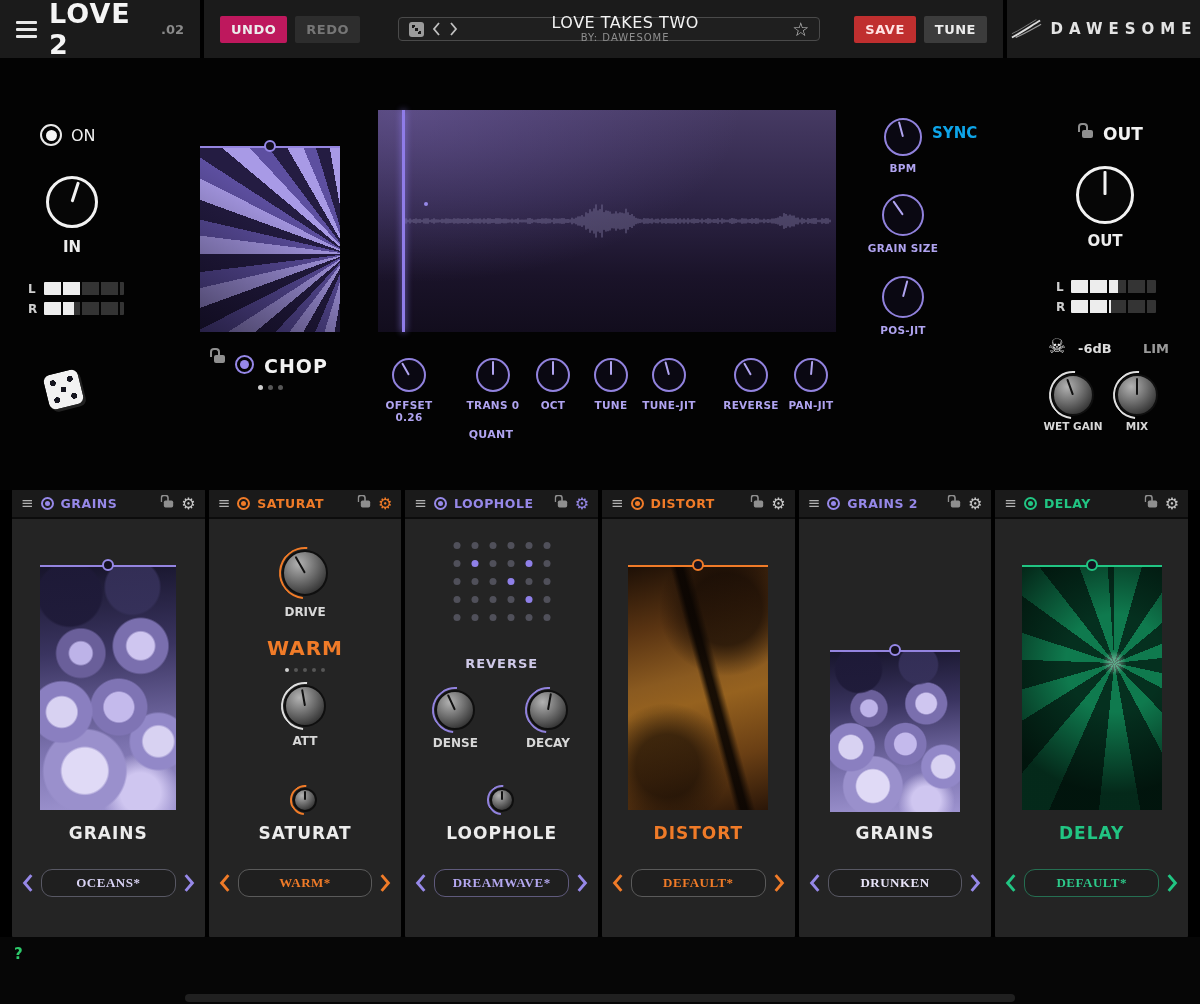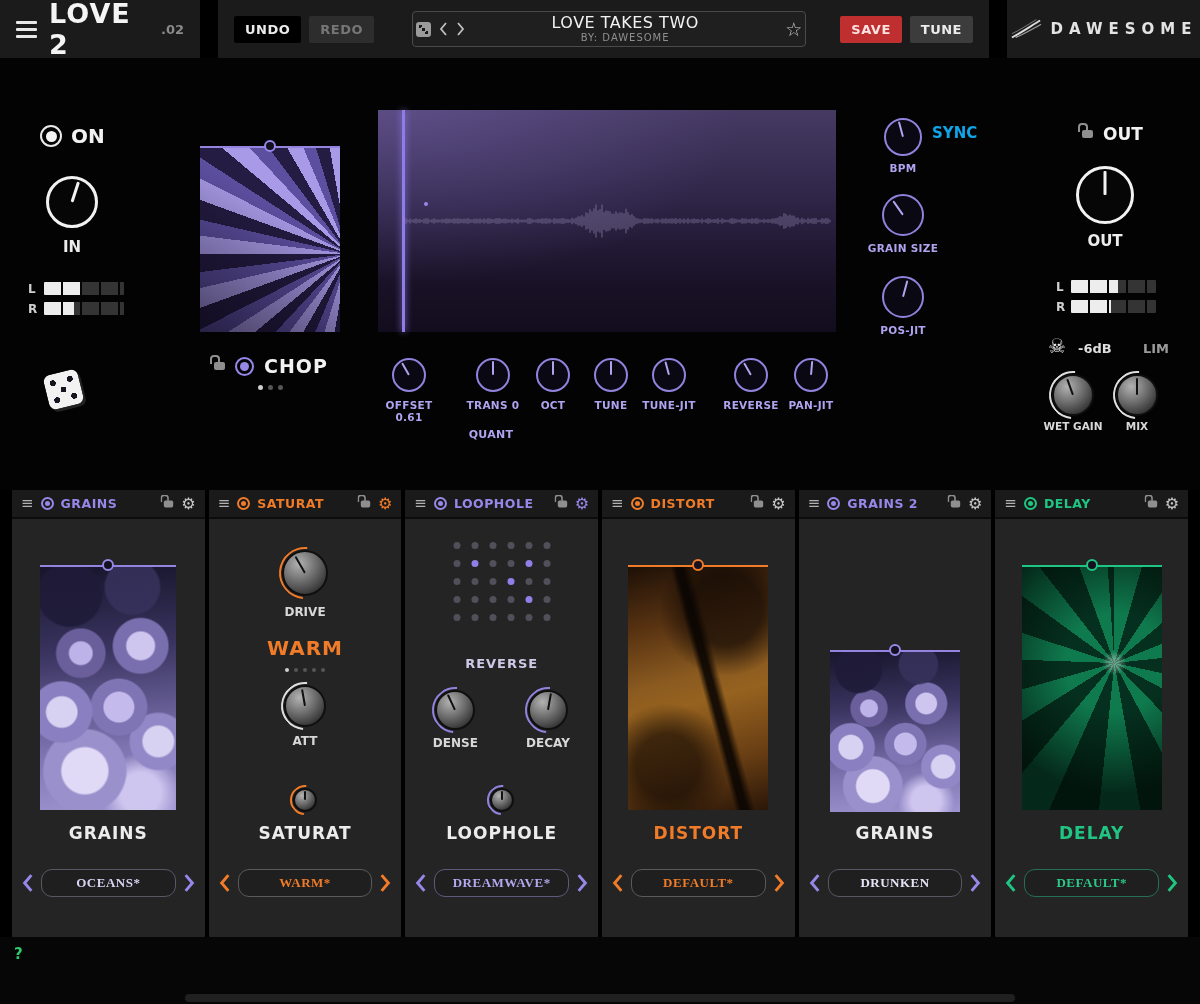--- a/index.html
+++ b/index.html
@@ -1,37 +1,37 @@
 <!DOCTYPE html>
 <html><head>
 <meta charset="utf-8">
 <style>
   html,body{margin:0;padding:0;background:#000;}
   *{box-sizing:border-box;}
   .app{position:relative;width:1200px;height:1004px;background:#000;overflow:hidden;
        font-family:"DejaVu Sans","Liberation Sans",sans-serif;color:#e8e8e8;}
 
   
-  header{display:flex;gap:18px;height:58px;background:#000;}
+  header{display:flex;gap:4px;height:58px;background:#000;}
   .hsec{background:#1b1b1b;display:flex;align-items:center;}
   .sec-logo{width:200px;padding:0 16px;gap:12px;}
   .ham{display:inline-flex;flex-direction:column;gap:4px;cursor:pointer;}
   .ham i{display:block;width:21px;height:3px;background:#e8e8e8;border-radius:1px;}
   .logo-title{font-size:27px;font-weight:bold;letter-spacing:1px;color:#f5f5f5;}
   .logo-ver{font-size:13px;color:#8a8a8a;margin-left:6px;font-weight:bold;}
   .sec-mid{flex:1;padding:0 16px;gap:8px;}
   .btn{border:none;border-radius:2px;font-family:inherit;font-size:13px;font-weight:bold;
        padding:6px 11px;cursor:pointer;letter-spacing:.5px;}
-  .btn-undo{background:#000000;color:#ececec;}
+  .btn-undo{background:#be185d;color:#ececec;}
   .btn-redo{background:#2d2d2d;color:#767676;}
   .btn-save{background:#c02f2f;color:#ffe3e3;}
   .btn-init{background:#3c3c3c;color:#ececec;}
-  .preset-box{flex:1;max-width:492px;height:36px;margin:0 26px 0 30px;background:#1f1f1f;
+  .preset-box{flex:1;max-width:492px;height:24px;margin:0 26px 0 30px;background:#1f1f1f;
        border:1px solid #4a4a4a;border-radius:4px;display:flex;align-items:center;
-       padding:0 3px;gap:8px;position:relative;}
+       padding:0 10px;gap:8px;position:relative;}
   .preset-center{flex:1;text-align:center;line-height:1.15;}
   .preset-name{font-size:16px;color:#f2f2f2;letter-spacing:.5px;}
   .preset-author{font-size:10px;color:#8f8f8f;letter-spacing:1px;}
   .star{font-size:19px;color:#c9c9c9;cursor:pointer;}
   .chev{display:inline-flex;align-items:center;justify-content:center;cursor:pointer;color:#c0c0c0;}
   .dice-sm{width:15px;height:15px;border-radius:3px;background-color:#9b9b9b;cursor:pointer;
        background-image:radial-gradient(circle 1.6px at 27% 27%,#181818 97%,transparent),
                         radial-gradient(circle 1.6px at 73% 73%,#181818 97%,transparent),
                         radial-gradient(circle 1.6px at 50% 50%,#181818 97%,transparent);}
   .sec-brand{width:193px;justify-content:center;gap:9px;}
@@ -200,37 +200,37 @@
       <span class="brand-text">DAWESOME</span>
     </div>
   </header>
 
   <div class="main">
 
     <div class="abs" style="left:40px;top:66px;display:flex;align-items:center;gap:9px;">
       <span class="toggle t-white">
           <i></i>
         </span>
-      <span style="font-size:20px;font-weight:bold;color:#f2f2f2;">ON</span>
+      <span style="font-size:16px;font-weight:normal;color:#f2f2f2;">ON</span>
     </div>
     <div class="knob k-white" style="left:46px;top:118px;width:52px;height:52px;">
       <i class="ptr" style="transform:translateX(-50%) rotate(198deg);"></i>
     </div>
     <div class="lbl w-lbl" style="left:46px;top:180px;width:52px;font-size:15px;">IN</div>
     <span class="meter-lab" style="left:28px;top:224px;">L</span>
     <div class="meter" style="left:44px;top:224px;--fill:45%;"></div>
     <span class="meter-lab" style="left:28px;top:244px;">R</span>
     <div class="meter" style="left:44px;top:244px;--fill:38%;"></div>
     <div class="dice" style="left:46px;top:314px;"></div>
 
     <div class="abs tex-fan" style="left:200px;top:88px;width:140px;height:186px;">
       <div class="slider-line" style="background:#9484e0;"></div>
       <div class="slider-handle c-purple"></div>
     </div>
-    <div class="abs" style="left:214px;top:297px;display:flex;align-items:center;gap:10px;">
+    <div class="abs" style="left:214px;top:297px;display:flex;align-items:flex-start;gap:10px;">
       <span class="lock"></span>
       <span class="toggle t-purple">
           <i></i>
         </span>
       <span style="font-size:19px;font-weight:bold;color:#f2f2f2;letter-spacing:1px;">CHOP</span>
     </div>
     <div class="dots" style="left:258px;top:327px;">
       <i class="on"></i>
         <i></i>
         <i></i>
@@ -259,21 +259,21 @@
     <div class="knob k-purple" style="left:652px;top:300px;width:34px;height:34px;">
         <i class="ptr" style="transform:translateX(-50%) rotate(165deg);"></i>
       </div>
     <div class="knob k-purple" style="left:734px;top:300px;width:34px;height:34px;">
         <i class="ptr" style="transform:translateX(-50%) rotate(150deg);"></i>
       </div>
     <div class="knob k-purple" style="left:794px;top:300px;width:34px;height:34px;">
         <i class="ptr" style="transform:translateX(-50%) rotate(185deg);"></i>
       </div>
 
-    <div class="lbl p-lbl" style="left:377px;top:341px;width:64px;">OFFSET 0.61</div>
+    <div class="lbl p-lbl" style="left:377px;top:341px;width:64px;">OFFSET 0.26</div>
     <div class="lbl p-lbl" style="left:461px;top:341px;width:64px;">TRANS 0</div>
     <div class="lbl p-lbl" style="left:521px;top:341px;width:64px;">OCT</div>
     <div class="lbl p-lbl" style="left:579px;top:341px;width:64px;">TUNE</div>
     <div class="lbl p-lbl" style="left:637px;top:341px;width:64px;text-align:center;">TUNE-JIT</div>
     <div class="lbl p-lbl" style="left:719px;top:341px;width:64px;">REVERSE</div>
     <div class="lbl p-lbl" style="left:779px;top:341px;width:64px;">PAN-JIT</div>
     <div class="lbl p-lbl" style="left:459px;top:370px;width:64px;font-size:11px;">QUANT</div>
 
     <div class="knob k-purple" style="left:884px;top:60px;width:38px;height:38px;">
         <i class="ptr" style="transform:translateX(-50%) rotate(165deg);"></i>

